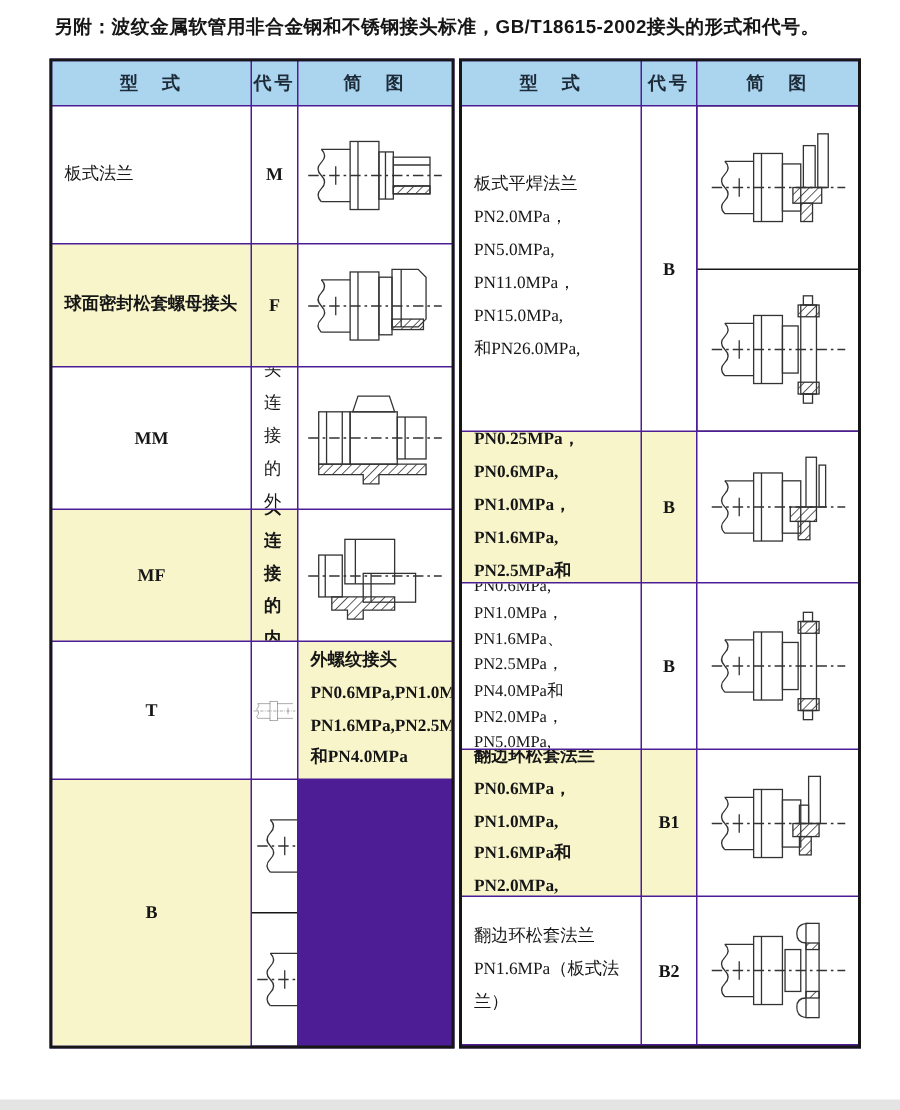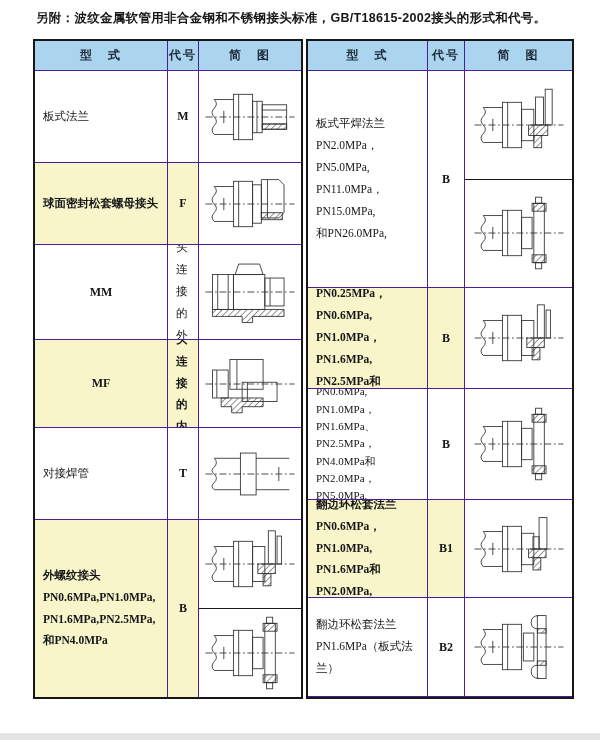--- a/index.html
+++ b/index.html
@@ -186,21 +186,20 @@
       </div>
 
       <div class="cell code hl">MF</div>
       <div class="cell type hl">与松套螺母接头连接的内螺纹过渡接头</div>
       <div class="cell diag">
         <svg class="fit">
             <use href="#fit-mf"></use>
           </svg>
       </div>
 
-      <div class="cell type">对接焊管</div>
       <div class="cell code">T</div>
       <div class="cell diag">
         <svg class="fit">
             <use href="#fit-t"></use>
           </svg>
       </div>
 
       <div class="cell type hl">外螺纹接头
 PN0.6MPa,PN1.0MPa,
 PN1.6MPa,PN2.5MPa,

